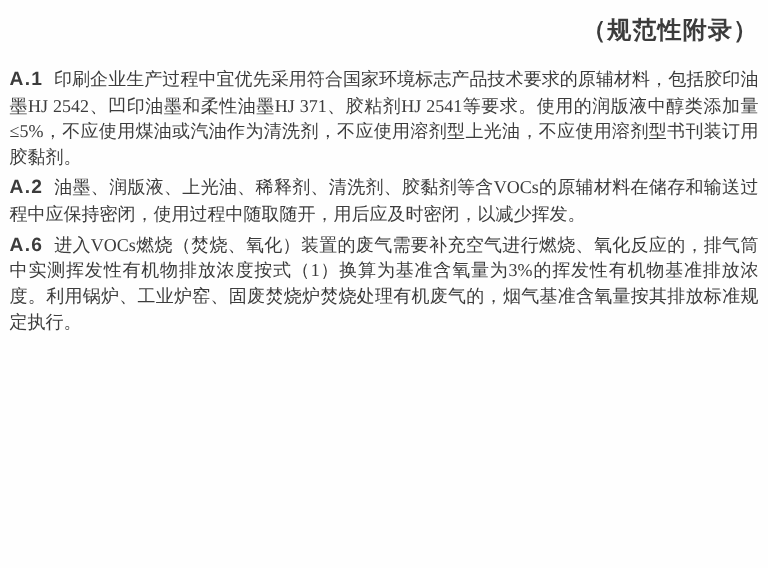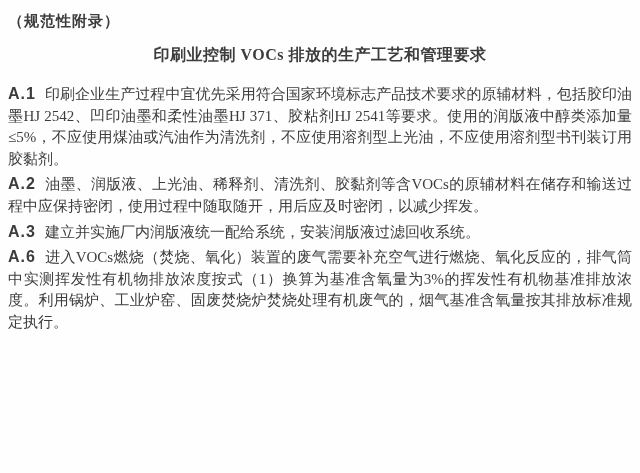--- a/index.html
+++ b/index.html
@@ -12,23 +12,23 @@
     width: 640px;
     height: 473px;
     background: #fefefe;
     color: #3c3c3c;
     font-family: "Liberation Serif", "DejaVu Serif", serif;
     overflow: hidden;
     box-sizing: border-box;
     padding: 10px 8px 0 8px;
   }
   .appendix-heading {
-    text-align: left;
+    text-align: right;
     font-weight: bold;
-    font-size: 15px;
+    font-size: 20px;
     letter-spacing: 1px;
     margin-top: 2px;
   }
   .doc-title {
     text-align: center;
     font-weight: bold;
     font-size: 16px;
     margin-top: 14px;
     letter-spacing: 0.5px;
   }
@@ -50,29 +50,27 @@
     font-size: 16px;
   }
 </style>
 </head>
 <body>
 
 <div class="page">
 
   <div class="appendix-heading">（规范性附录）</div>
 
-  <div class="doc-title">印刷业控制 VOCs 排放的生产工艺和管理要求</div>
 
   <div class="body-text">
 
     <p class="para"><span class="para-label">A.1</span><span>印刷企业生产过程中宜优先采用符合国家环境标志产品技术要求的原辅材料，包括胶印油墨HJ 2542、凹印油墨和柔性油墨HJ 371、胶粘剂HJ 2541等要求。使用的润版液中醇类添加量≤5%，不应使用煤油或汽油作为清洗剂，不应使用溶剂型上光油，不应使用溶剂型书刊装订用胶黏剂。</span></p>
 
     <p class="para"><span class="para-label">A.2</span><span>油墨、润版液、上光油、稀释剂、清洗剂、胶黏剂等含VOCs的原辅材料在储存和输送过程中应保持密闭，使用过程中随取随开，用后应及时密闭，以减少挥发。</span></p>
 
-    <p class="para"><span class="para-label">A.3</span><span>建立并实施厂内润版液统一配给系统，安装润版液过滤回收系统。</span></p>
 
 
 
     <p class="para"><span class="para-label">A.6</span><span>进入VOCs燃烧（焚烧、氧化）装置的废气需要补充空气进行燃烧、氧化反应的，排气筒中实测挥发性有机物排放浓度按式（1）换算为基准含氧量为3%的挥发性有机物基准排放浓度。利用锅炉、工业炉窑、固废焚烧炉焚烧处理有机废气的，烟气基准含氧量按其排放标准规定执行。</span></p>
 
   </div>
 
 </div>
 
 </body></html>

